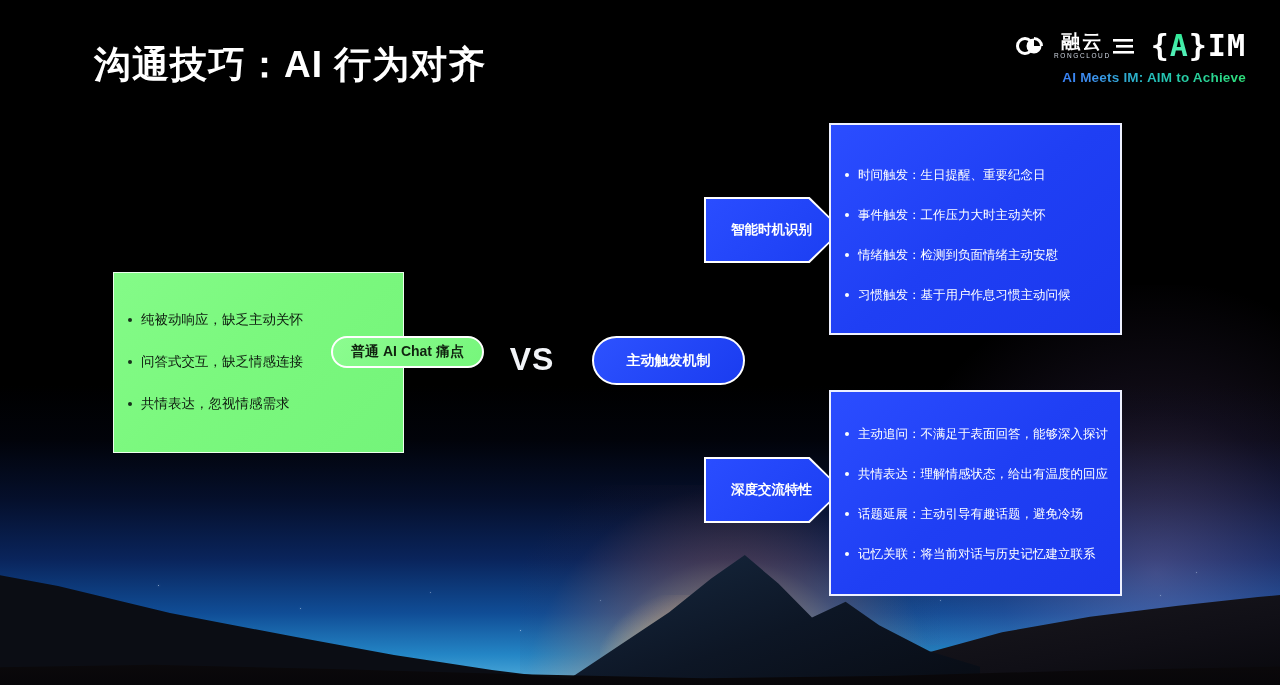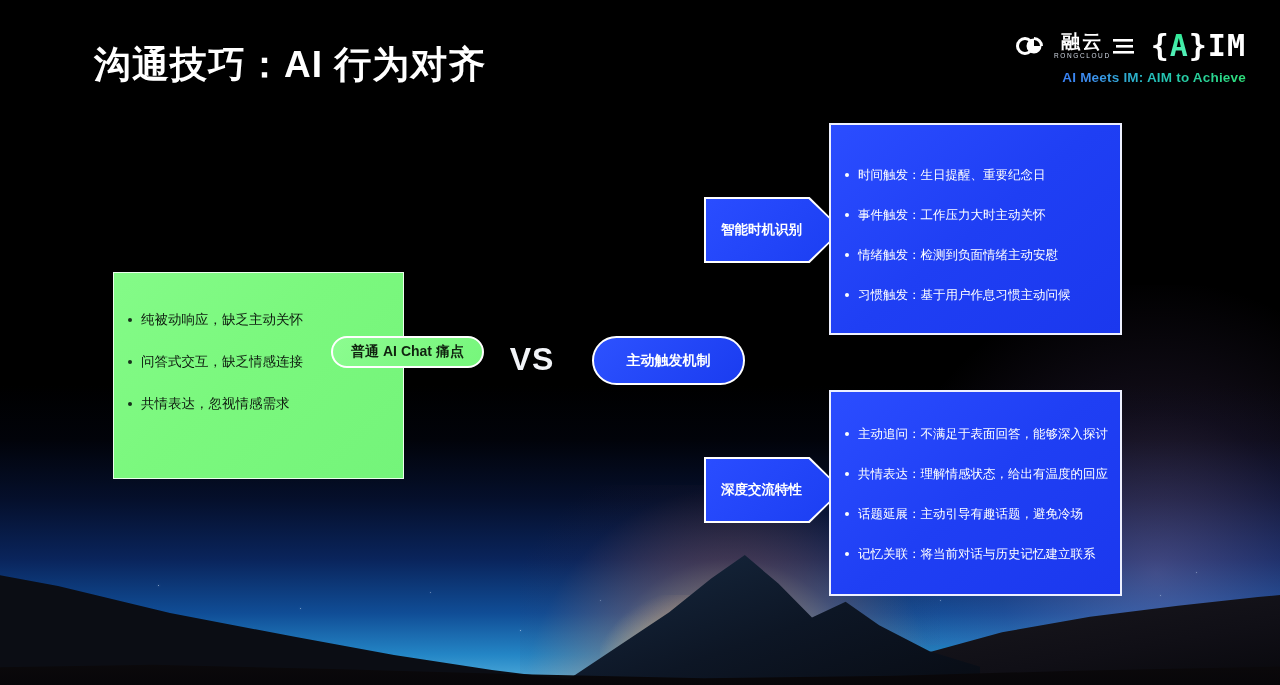--- a/index.html
+++ b/index.html
@@ -86,21 +86,21 @@
   }
   .logo-tagline {
     margin-top:6px; font-size:13.5px; font-weight:700; letter-spacing:0.2px;
     background:linear-gradient(90deg,#2f6bff 0%,#3d8df0 32%,#23c4b8 62%,#2ee07a 100%);
     -webkit-background-clip:text; background-clip:text; color:transparent;
     white-space:nowrap;
   }
 
   
   .card-green {
-    position:absolute; left:113px; top:272px; width:291px; height:207px;
+    position:absolute; left:113px; top:272px; width:291px; height:181px;
     background:linear-gradient(135deg,#84fb88 0%,#7bf87e 45%,#74f47a 100%);
     border:1px solid rgba(255,255,255,0.85);
   }
   .card-green .bullets { position:absolute; left:14px; top:38px; right:10px; }
   .g-bullet {
     display:flex; align-items:flex-start; gap:9px;
     font-size:13.5px; color:#0d1a0e; font-weight:500;
     margin-bottom:24px; white-space:nowrap;
   }
   .g-bullet .dot { width:4px; height:4px; border-radius:50%; background:#16301a; margin-top:7px; flex:none; }
@@ -136,21 +136,21 @@
   .arrow-tag .shape {
     position:absolute; inset:0;
     background:#ffffff;
     clip-path:polygon(0% 0%, 76% 0%, 100% 50%, 76% 100%, 0% 100%);
   }
   .arrow-tag .shape::after {
     content:""; position:absolute; inset:2px;
     background:linear-gradient(135deg,#2a4dff 0%,#1b3ef2 100%);
     clip-path:polygon(0% 0%, 76% 0%, 100% 50%, 76% 100%, 0% 100%);
   }
-  .arrow-tag .txt { position:relative; z-index:2; }
+  .arrow-tag .txt { position:relative; z-index:2;margin-left:10px; }
   .arrow-top { left:704px; top:197px; }
   .arrow-bottom { left:704px; top:457px;align-items:center; }
 
   
   .card-blue {
     position:absolute; left:829px; width:293px;
     background:linear-gradient(140deg,#2b4dff 0%,#1f3ff4 50%,#1b38ee 100%);
     border:2px solid rgba(255,255,255,0.92);
   }
   .card-blue.top { top:123px; height:212px; }

